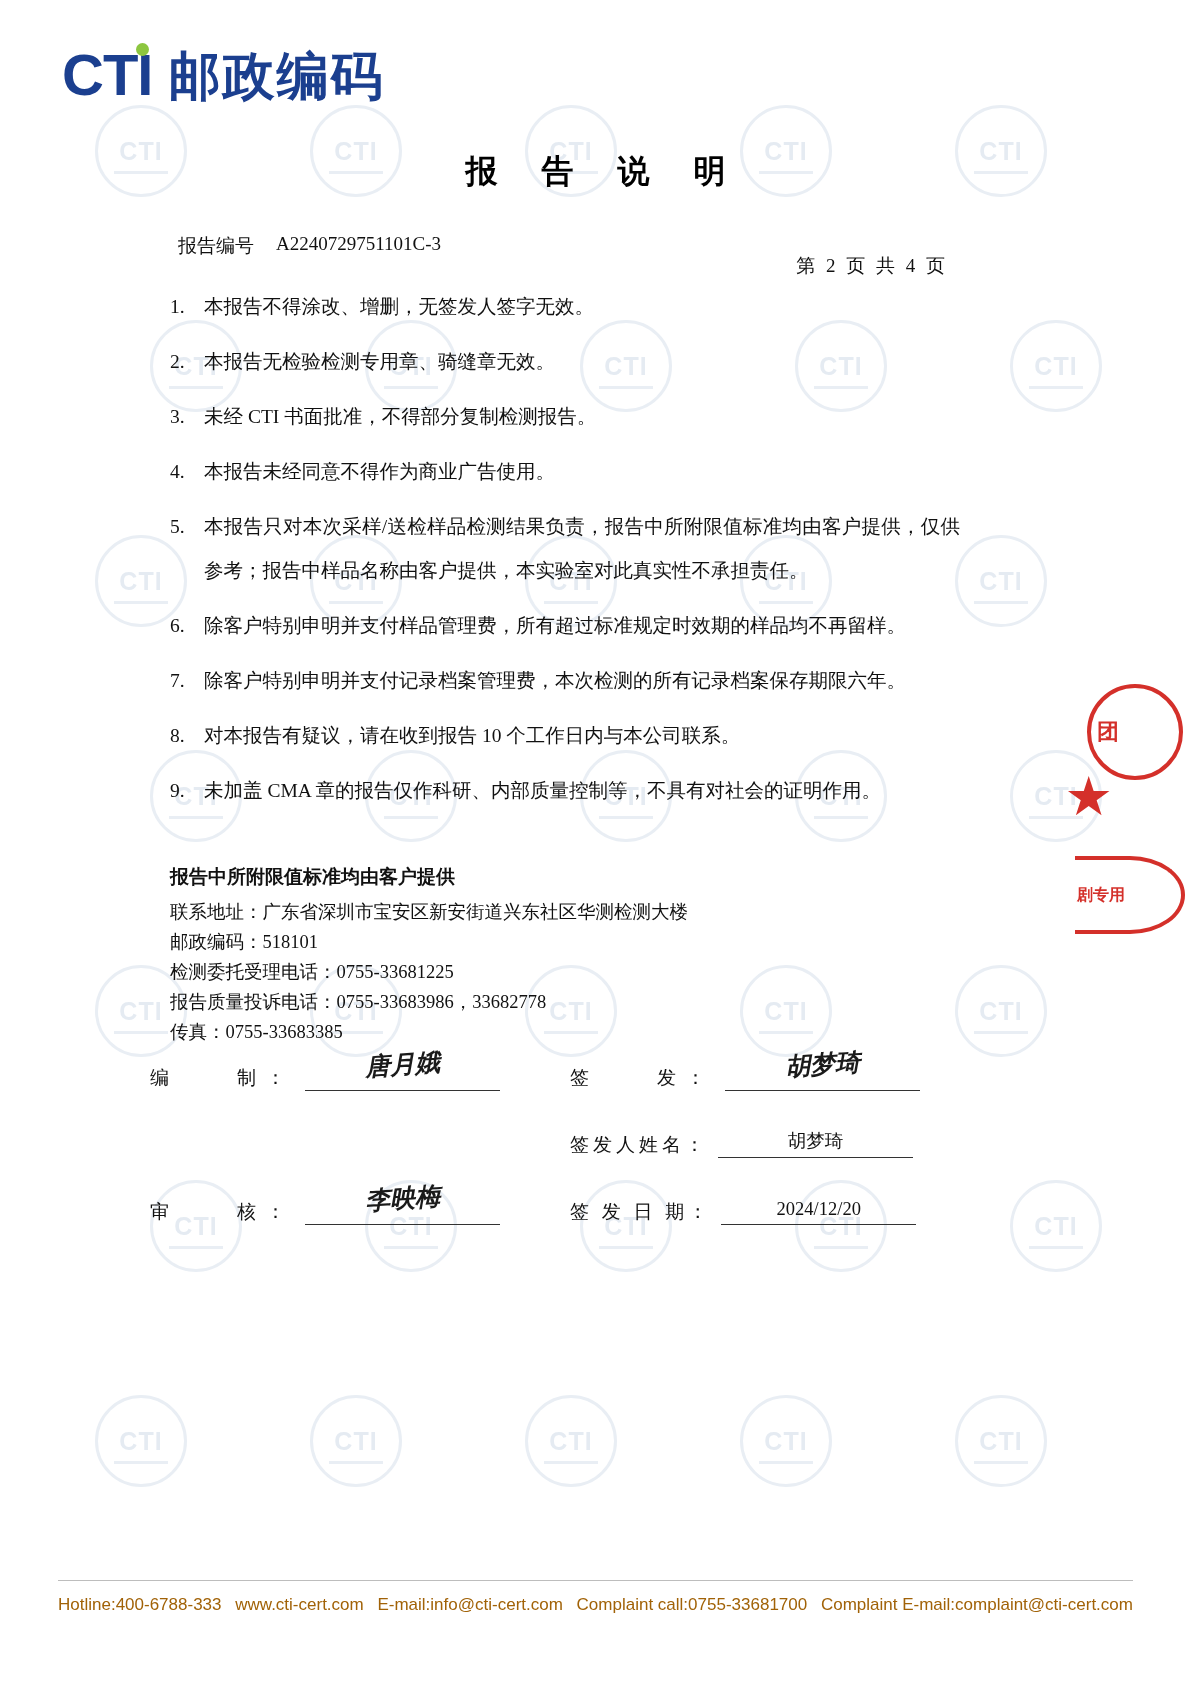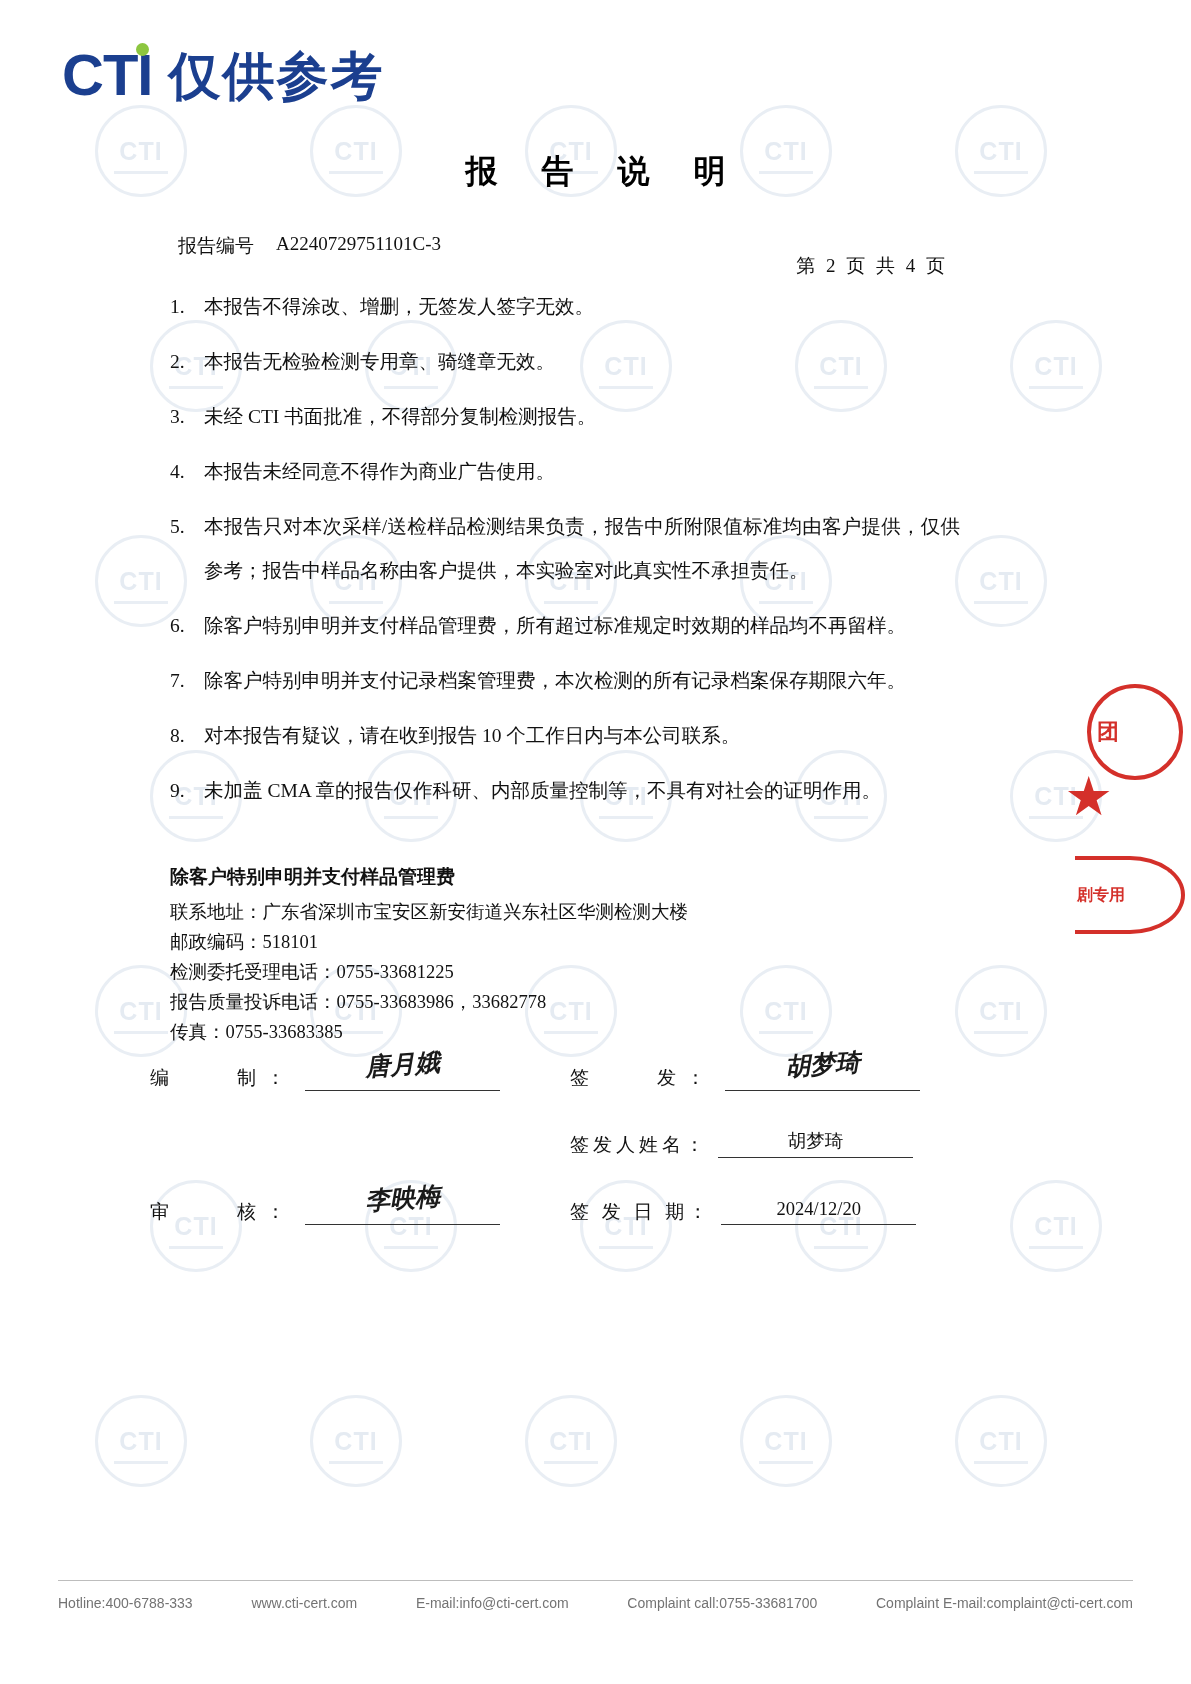--- a/index.html
+++ b/index.html
@@ -266,22 +266,22 @@
     border-top: 1px solid #bdbdbd;
   }
   #footer {
     position: absolute;
     left: 58px;
     top: 1595px;
     width: 1075px;
     display: flex;
     justify-content: space-between;
     font-family: "Liberation Sans", sans-serif;
-    font-size: 14px;
-    color: #737373;
+    font-size: 17px;
+    color: #a16207;
     align-items: flex-end;
   }
 </style>
 </head>
 <body>
 
 <div id="watermark-layer">
     <div class="wm" style="left: 95px; top: 105px;">CTI</div>
     <div class="wm" style="left: 310px; top: 105px;">CTI</div>
     <div class="wm" style="left: 525px; top: 105px;">CTI</div>
@@ -317,21 +317,21 @@
     <div class="wm" style="left: 525px; top: 1395px;">CTI</div>
     <div class="wm" style="left: 740px; top: 1395px;">CTI</div>
     <div class="wm" style="left: 955px; top: 1395px;">CTI</div>
   </div>
 
 <div id="page">
 
   <div id="logo">
     <div id="logo-cti">CTI</div>
     <div id="logo-dot"></div>
-    <div id="logo-cn">仅供参考</div>
+    <div id="logo-cn">邮政编码</div>
   </div>
 
   <div id="doc-title">报 告 说 明</div>
 
   <div id="report-no-row">
     <div style="display:flex;">
       <span>报告编号</span>
       <span id="report-no-value">A2240729751101C-3</span>
     </div>
     <div id="page-indicator">第 2 页 共 4 页</div>
@@ -370,21 +370,21 @@
       <div class="clause-num">8.</div>
       <div class="clause-text">对本报告有疑议，请在收到报告 10 个工作日内与本公司联系。</div>
     </div>
     <div class="clause">
       <div class="clause-num">9.</div>
       <div class="clause-text">未加盖 CMA 章的报告仅作科研、内部质量控制等，不具有对社会的证明作用。</div>
     </div>
   </div>
 
   <div id="company-block">
-    <div id="company-name">除客户特别申明并支付样品管理费</div>
+    <div id="company-name">报告中所附限值标准均由客户提供</div>
     <div>联系地址：广东省深圳市宝安区新安街道兴东社区华测检测大楼</div>
     <div>邮政编码：518101</div>
     <div>检测委托受理电话：0755-33681225</div>
     <div>报告质量投诉电话：0755-33683986，33682778</div>
     <div>传真：0755-33683385</div>
   </div>
 
   <div id="sign-area">
     <div class="sign-row">
       <div class="sign-cell col-left">

